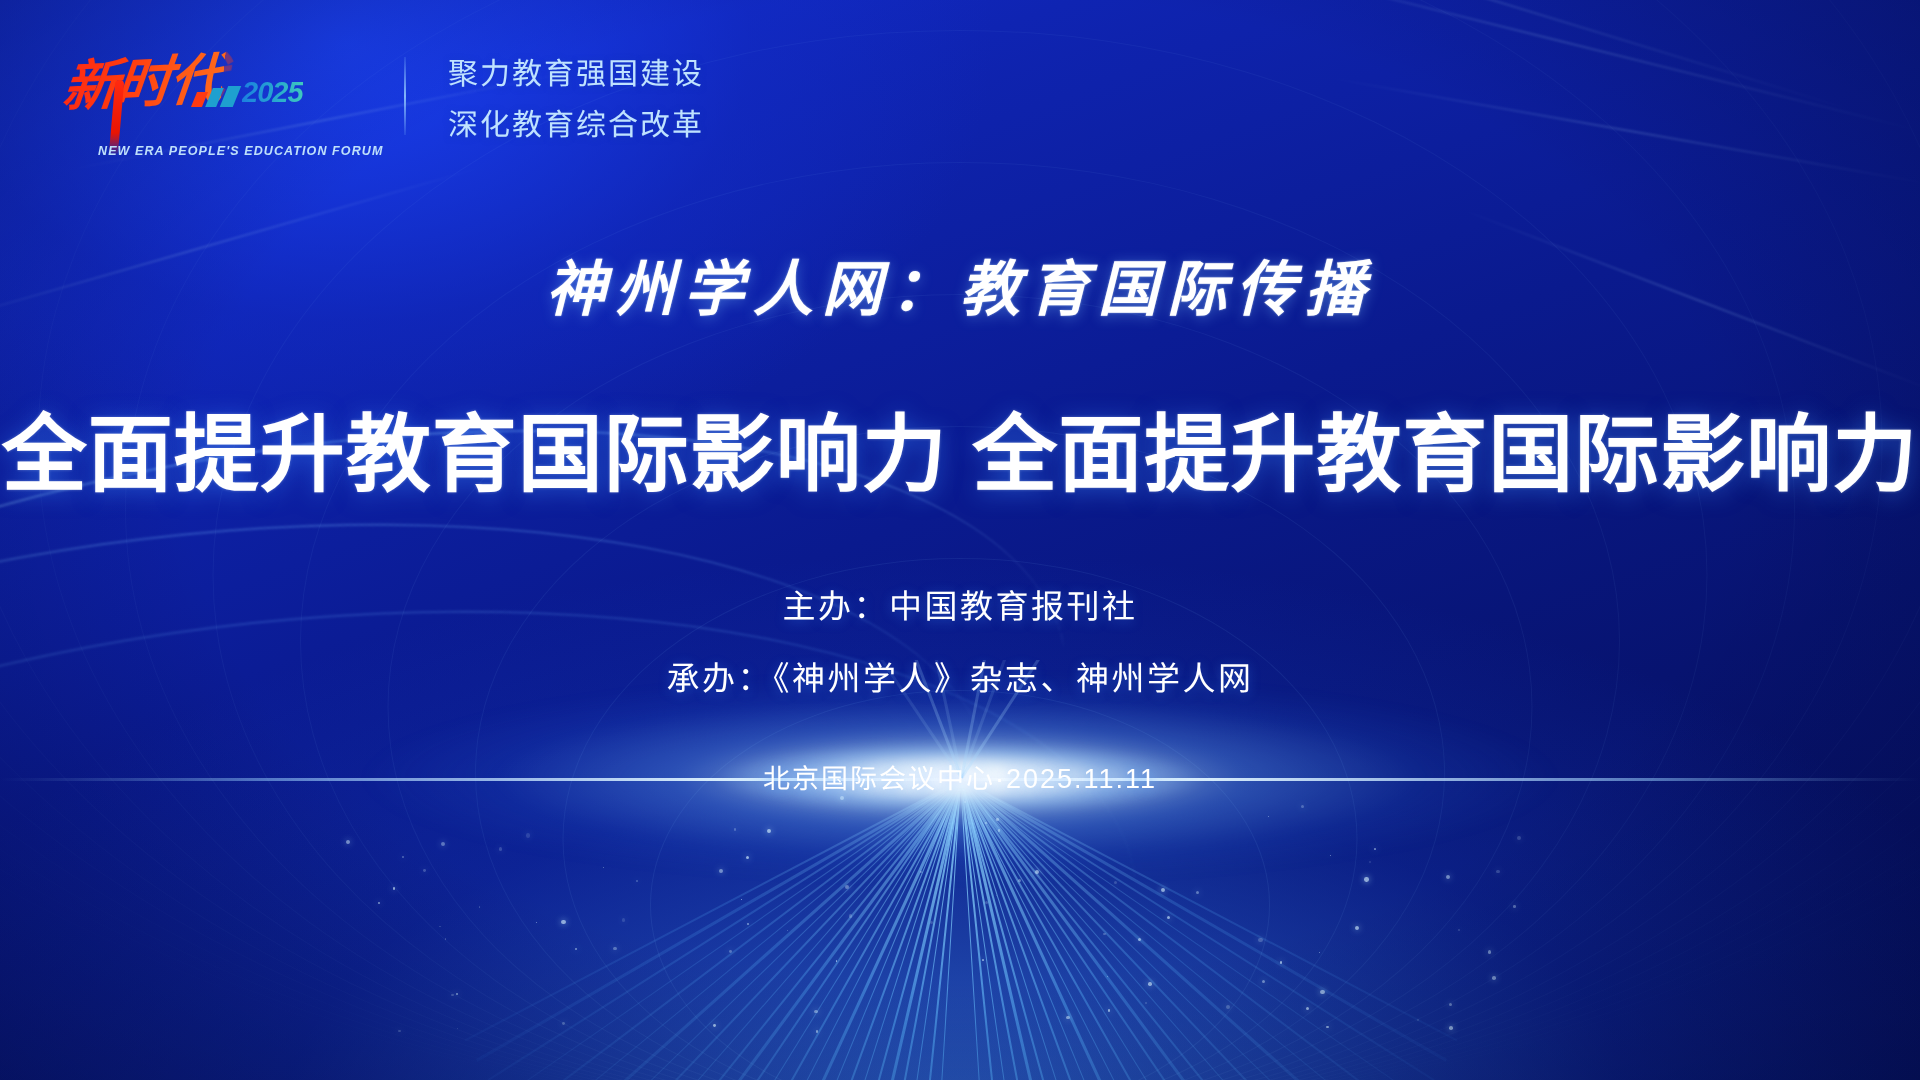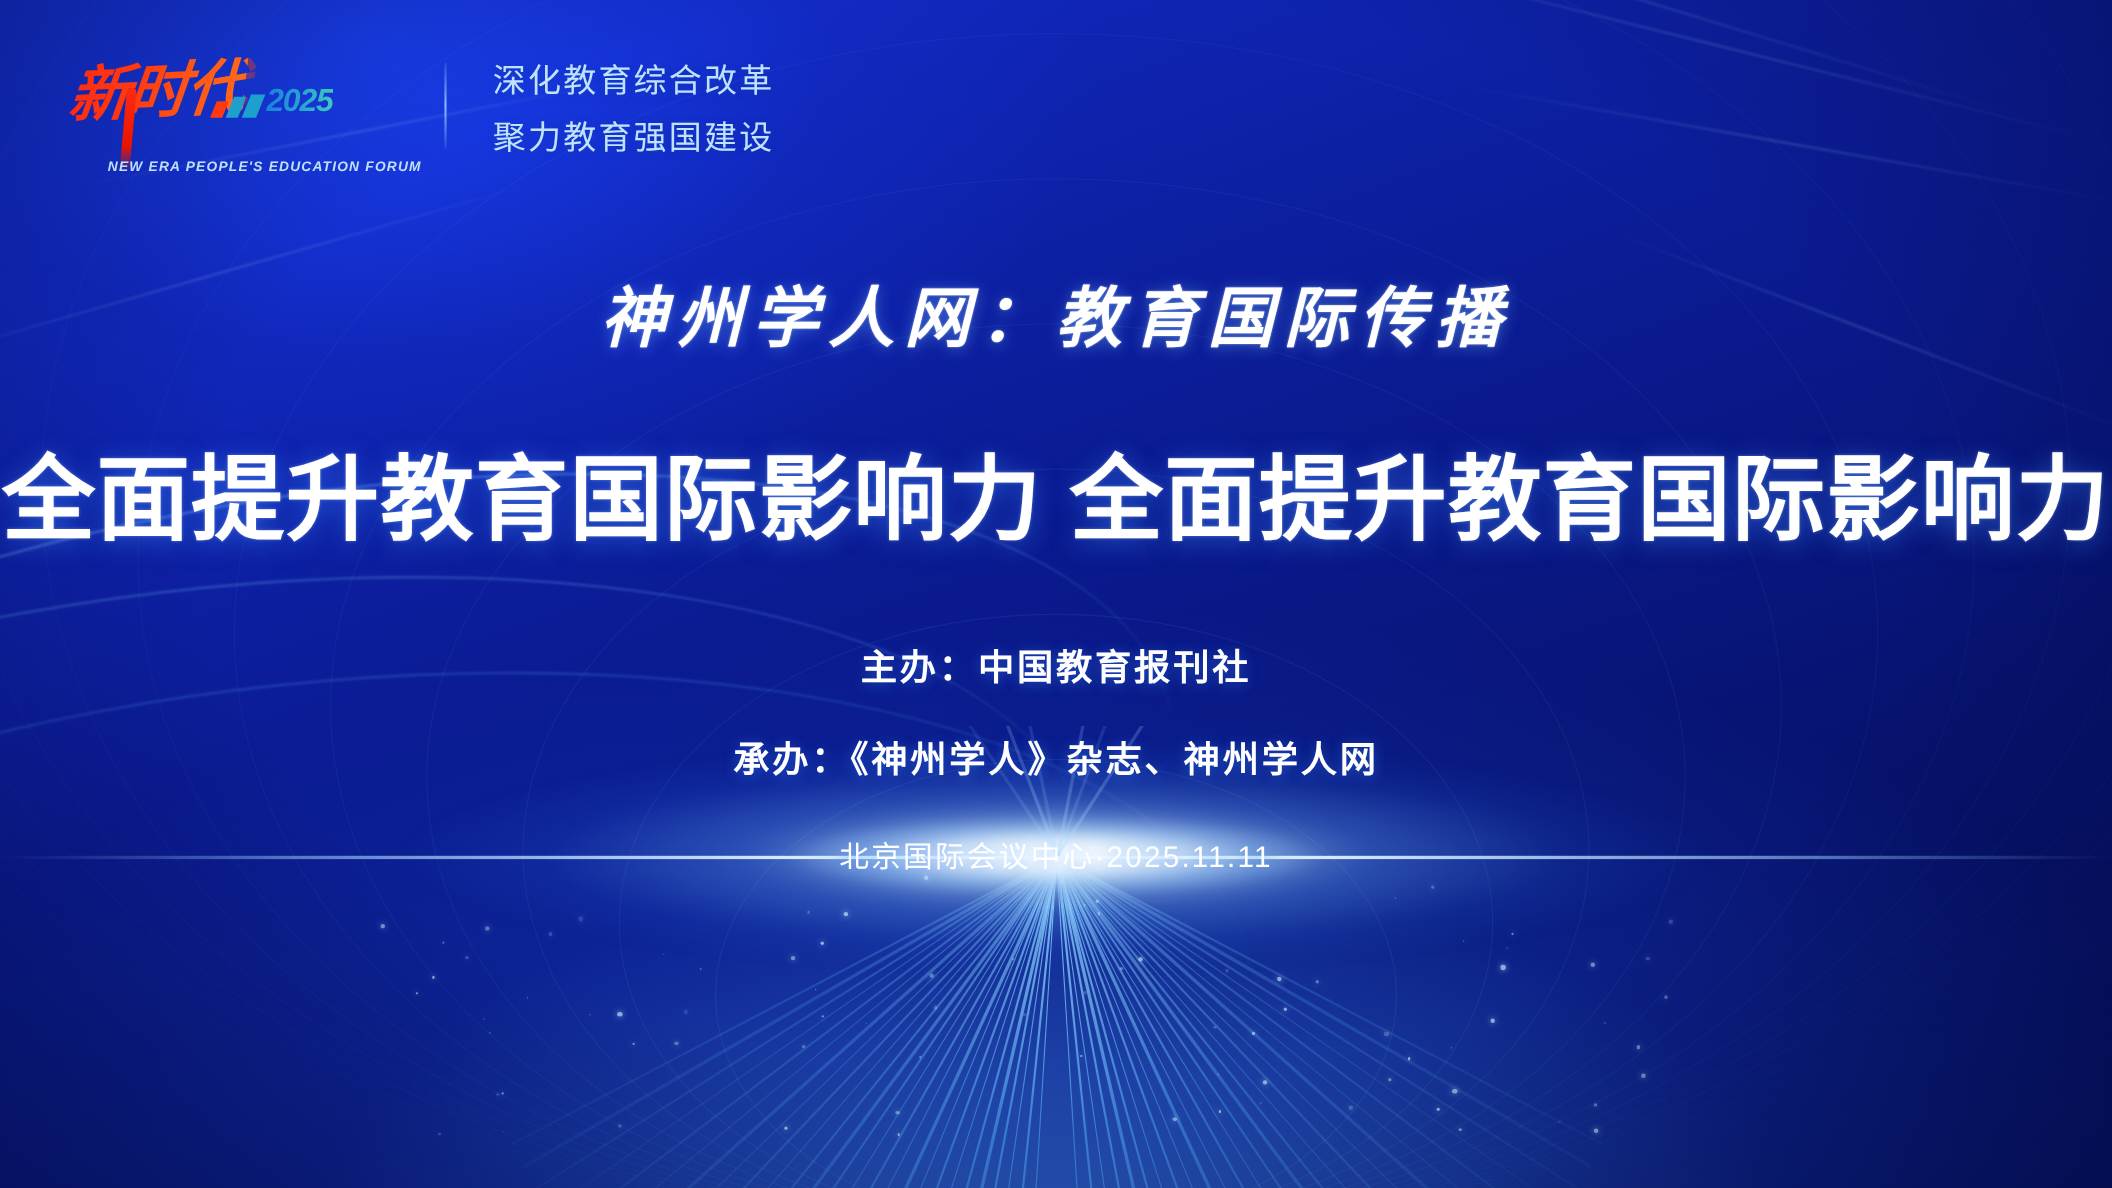--- a/index.html
+++ b/index.html
@@ -239,27 +239,27 @@
     color:#ffffff;
     letter-spacing:1px;
     white-space:nowrap;
     text-shadow:0 3px 22px rgba(60,140,255,0.50), 0 0 3px rgba(255,255,255,0.35);
   }
 
   #org-block {
     position:absolute; left:0; right:0; top:580px;
   }
   .org-line {
-    font-size:33px; font-weight:700;
+    font-size:33px; font-weight:400;
     color:#ffffff;
     letter-spacing:2.5px;
     white-space:nowrap;
     text-shadow:0 2px 12px rgba(60,140,255,0.45);
   }
-  .org-line.l2 { margin-top:36px; }
+  .org-line.l2 { margin-top:24px; }
 
   #venue-line {
     position:absolute; left:0; right:0; top:757px;
     font-size:27px; font-weight:500;
     color:#ffffff;
     letter-spacing:2px;
     white-space:nowrap;
     text-shadow:0 2px 12px rgba(60,140,255,0.45);
   }
 </style>
@@ -462,22 +462,22 @@
       <div class="logo-dash"></div>
       <div class="logo-dash d2"></div>
       <div class="logo-dash d3"></div>
       <div class="logo-2025">2025</div>
       <div class="logo-en">NEW ERA PEOPLE'S EDUCATION FORUM</div>
     </div>
 
     <div class="logo-divider"></div>
 
     <div class="logo-tagline">
+      <span>聚力教育强国建设</span>
       <span>深化教育综合改革</span>
-      <span>聚力教育强国建设</span>
     </div>
   </div>
 
   <div id="content">
 
     <div id="forum-subtitle">神州学人网：教育国际传播</div>
 
     <div id="forum-headline">全面提升教育国际影响力 全面提升教育国际影响力</div>
 
     <div id="org-block">

